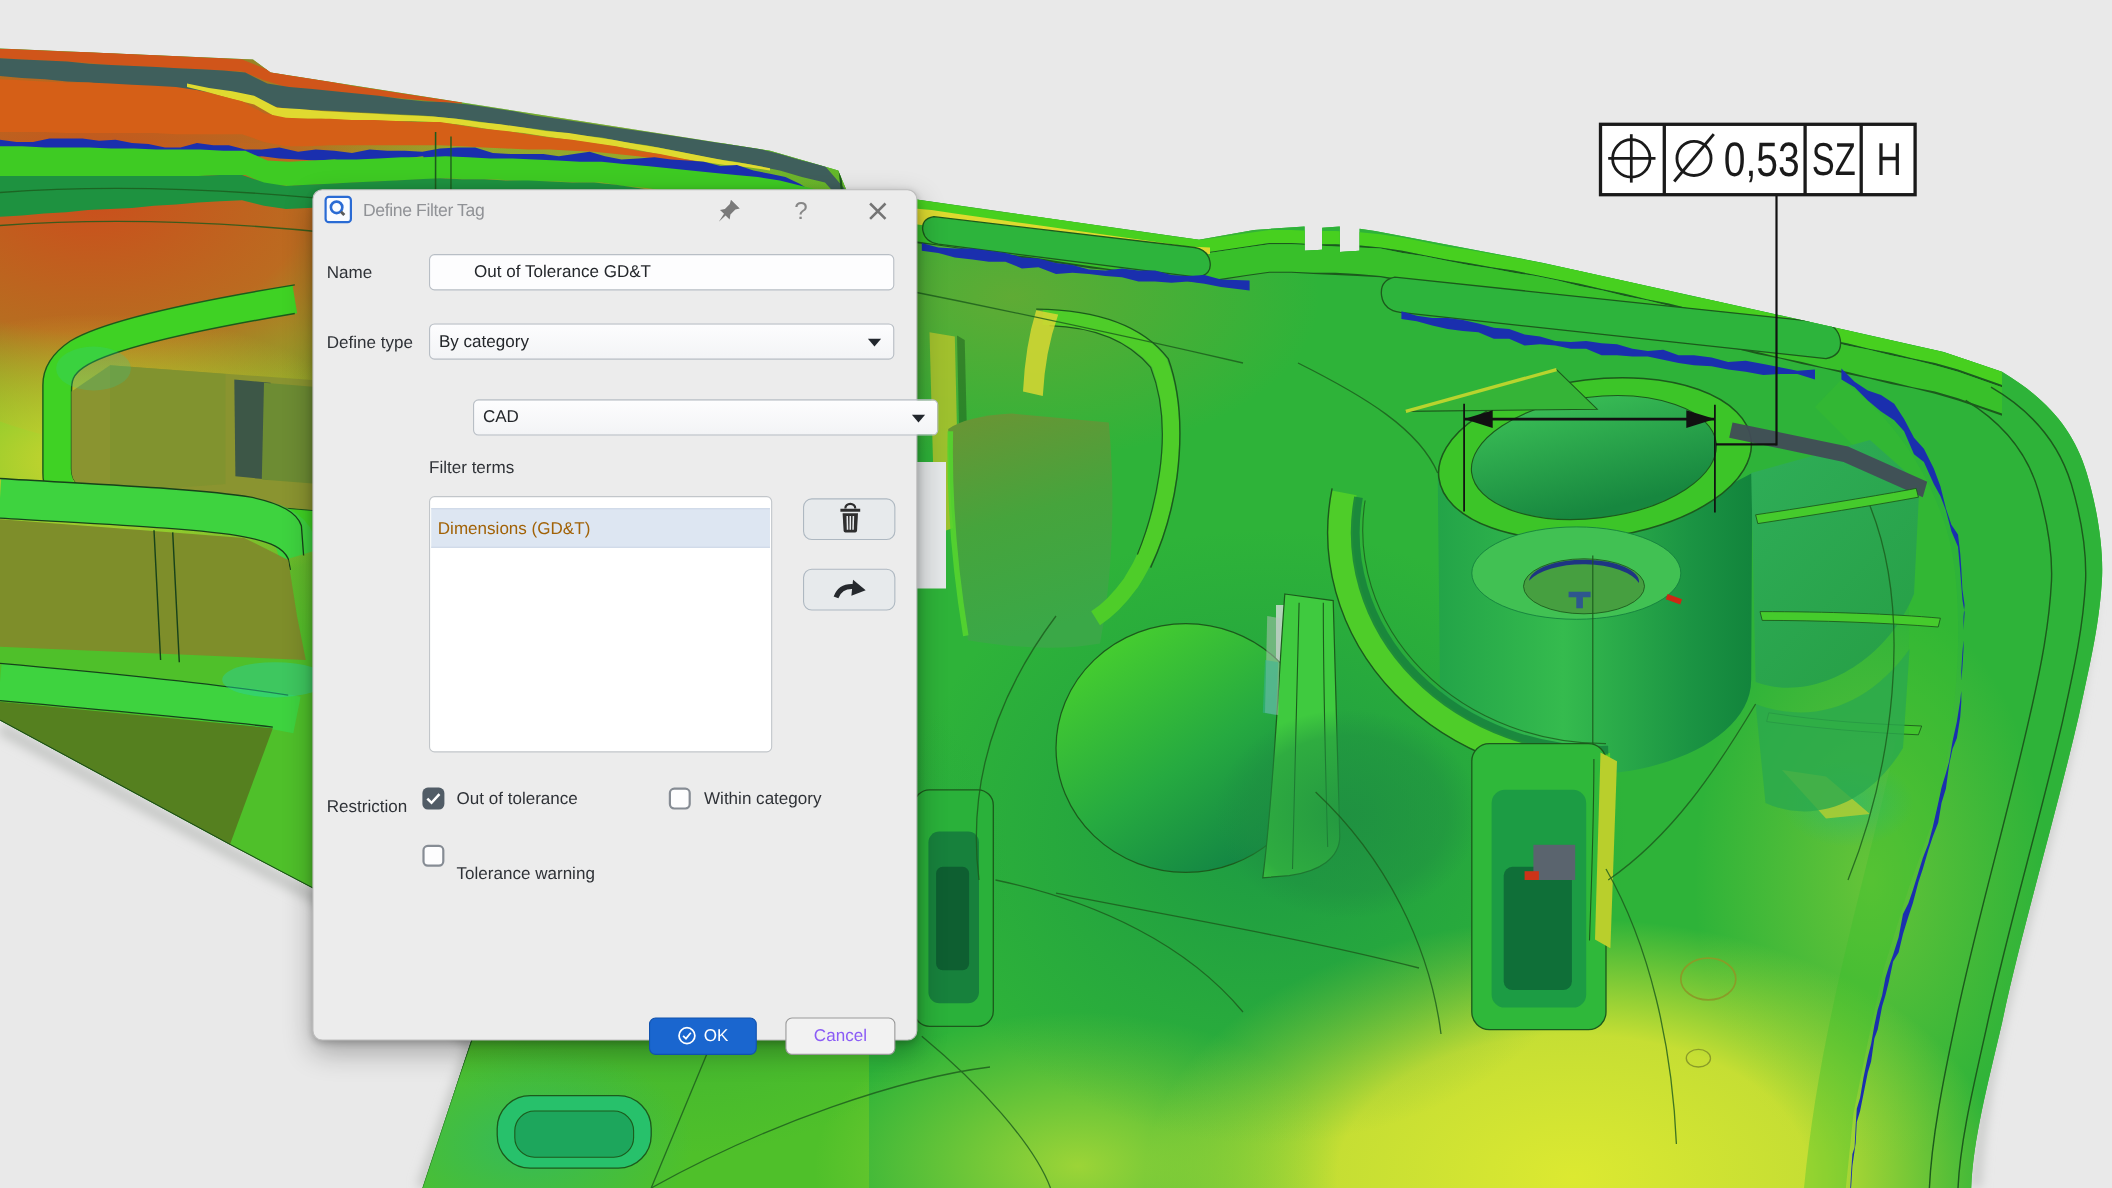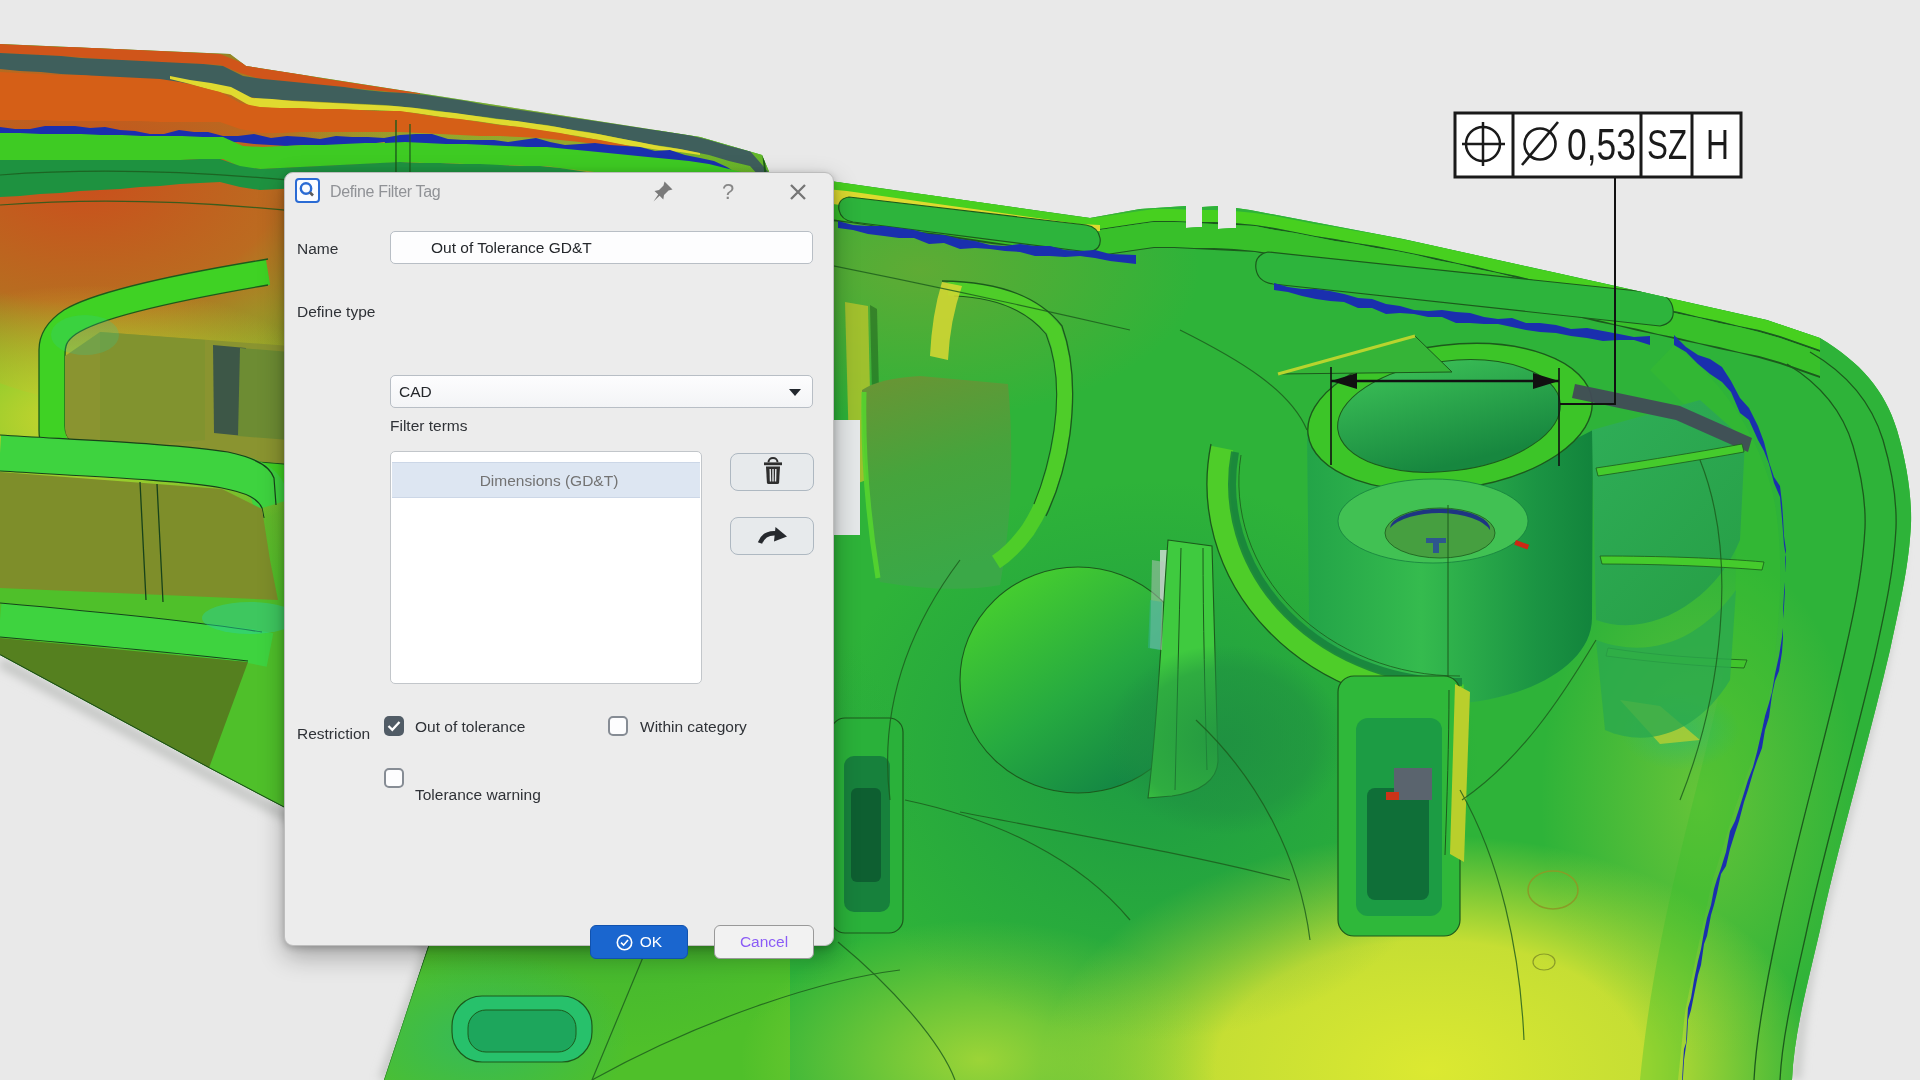--- a/index.html
+++ b/index.html
@@ -5,21 +5,21 @@
 html,body{margin:0;padding:0;width:1920px;height:1080px;overflow:hidden;background:#e9e9e9;font-family:"Liberation Sans",sans-serif;}
 #bg{position:absolute;left:0;top:0;}
 .dlg{position:absolute;left:284px;top:172px;width:548px;height:772px;background:#ececec;border:1px solid #bdbdbd;border-radius:9px;box-shadow:0 10px 26px rgba(0,0,0,.3),0 2px 7px rgba(0,0,0,.2);font-size:15.5px;color:#2f3237;}
 .ttl{position:absolute;left:45px;top:10px;font-size:16px;letter-spacing:-0.35px;color:#909296;}
 .ticon{position:absolute;left:10px;top:5px;width:21px;height:21px;border:2.5px solid #2a6bd4;border-radius:4px;background:#fafcff;}
 .lbl{position:absolute;}
 .inp{position:absolute;left:105px;width:423px;height:33px;background:#fdfdfe;border:1px solid #b8bec5;border-radius:5px;line-height:31px;padding-left:8px;box-sizing:border-box;color:#24272b;}
 .sel{background:linear-gradient(#fdfdfe,#f3f4f6);}
 .arr{position:absolute;right:11px;top:13px;width:0;height:0;border-left:6.5px solid transparent;border-right:6.5px solid transparent;border-top:7.5px solid #22272d;}
 .lst{position:absolute;left:105px;top:278px;width:312px;height:233px;background:#fff;border:1px solid #c2c6ca;border-radius:5px;box-sizing:border-box;}
-.lrow{position:absolute;left:1px;right:1px;top:10px;height:36px;background:#dde6f2;border-top:1px solid #ccd7e7;border-bottom:1px solid #ccd7e7;line-height:36px;padding-left:6px;color:#737373;box-sizing:border-box;text-align:center;}
+.lrow{position:absolute;left:1px;right:1px;top:10px;height:36px;background:#dde6f2;border-top:1px solid #ccd7e7;border-bottom:1px solid #ccd7e7;line-height:36px;padding-left:6px;color:#a16207;box-sizing:border-box;}
 .sbtn{position:absolute;left:445px;width:84px;height:38px;background:#e7eaec;border:1.5px solid #aeb8c1;border-radius:8px;box-sizing:border-box;}
 .cb{position:absolute;width:20px;height:20px;border-radius:5px;box-sizing:border-box;}
 .cbu{background:#fdfdfe;border:2px solid #868c94;}
 .cbc{background:#515c66;}
 .btn{position:absolute;top:752px;height:34px;border-radius:6px;line-height:32px;text-align:center;box-sizing:border-box;}
 .ok{left:305px;width:98px;background:#1a66cf;color:#fff;border:1px solid #1152ae;}
 .cc{left:429px;width:100px;background:#f2f2f2;border:1px solid #999;color:#8b5cf6;}
 </style>
 </head>
 <body>
@@ -268,22 +268,23 @@
     </svg>
   <div style="position:absolute;left:437px;top:6px;font-size:22px;color:#878787;">?</div>
   <svg style="position:absolute;left:503px;top:9px" width="20" height="20" viewBox="0 0 20 20">
       <path d="M3,3 L17,17 M17,3 L3,17" stroke="#757575" stroke-width="2.3"></path>
     </svg>
 
   <div class="lbl" style="left:12px;top:67px;">Name</div>
   <div class="inp" style="top:58px;padding-left:40px;">Out of Tolerance GD&amp;T</div>
 
   <div class="lbl" style="left:12px;top:130px;">Define type</div>
-
-  <div class="inp sel" style="top:202px;">CAD<span class="arr"></span></div>
+  <div class="inp sel" style="top:121px;">By category<span class="arr"></span></div>
+
+  <div class="inp sel" style="top:190px;margin-left:40px;">CAD<span class="arr"></span></div>
 
   <div class="lbl" style="left:105px;top:244px;">Filter terms</div>
   <div class="lst">
       <div class="lrow">Dimensions (GD&amp;T)</div>
     </div>
 
   <div class="sbtn" style="top:280px;">
     <svg width="81" height="35" viewBox="0 0 81 35">
         <path d="M37.5,8.2 A4.5,4.2 0 0 1 46.5,8.2" stroke="#2e2e2e" stroke-width="2" fill="none"></path>
         <line x1="33" y1="9.8" x2="51" y2="9.8" stroke="#2e2e2e" stroke-width="2.8"></line>

